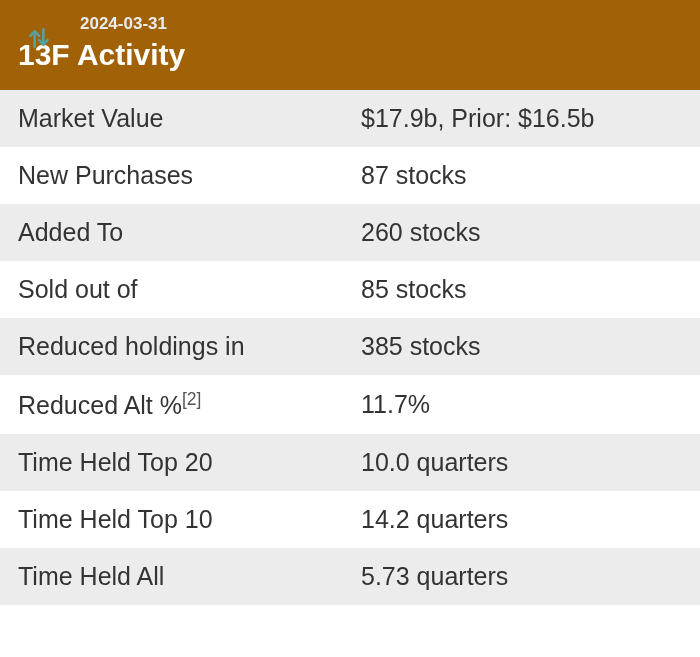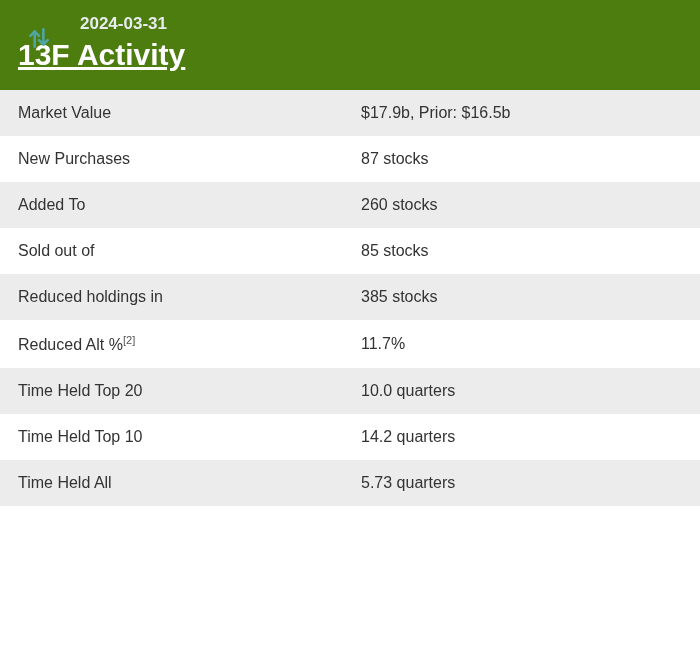--- a/index.html
+++ b/index.html
@@ -4,57 +4,56 @@
 <style>
   * { box-sizing: border-box; }
   html, body { margin: 0; padding: 0; }
   body {
     font-family: -apple-system, BlinkMacSystemFont, "Segoe UI", Helvetica, Arial, sans-serif;
     width: 700px;
     background: #fff;
     color: #222;
   }
   .header {
-    background: #4d7c0f;
+    background: #a16207;
     color: #fff;
     padding: 14px 18px 18px 18px;
     position: relative;
   }
   .header-date {
     font-size: 17px;
     font-weight: 600;
     color: #e8ecef;
     margin-left: 62px;
     margin-bottom: 4px;
   }
   .header-title-row {
     display: flex;
     align-items: flex-start;
     gap: 8px;
-    text-decoration: underline;
   }
   .header-icon {
     color: #4fa5a0;
     width: 26px;
     height: 26px;
     flex: 0 0 auto;
     position: absolute;
     top: 25px;
     left: 26px;
   }
   .header-title {
     font-size: 30px;
     font-weight: 700;
     color: #fff;
     margin: 0;
   }
   table.activity {
     width: 100%;
     border-collapse: collapse;
-    font-size: 16px;
+    font-size: 25px;
     padding-left: 16px;
   }
   table.activity tr:nth-child(odd) { background: #ececec; }
   table.activity tr:nth-child(even) { background: #ffffff; }
   table.activity td {
     padding: 14px 18px;
     vertical-align: middle;
     color: #333;
   }
   table.activity td.label {

